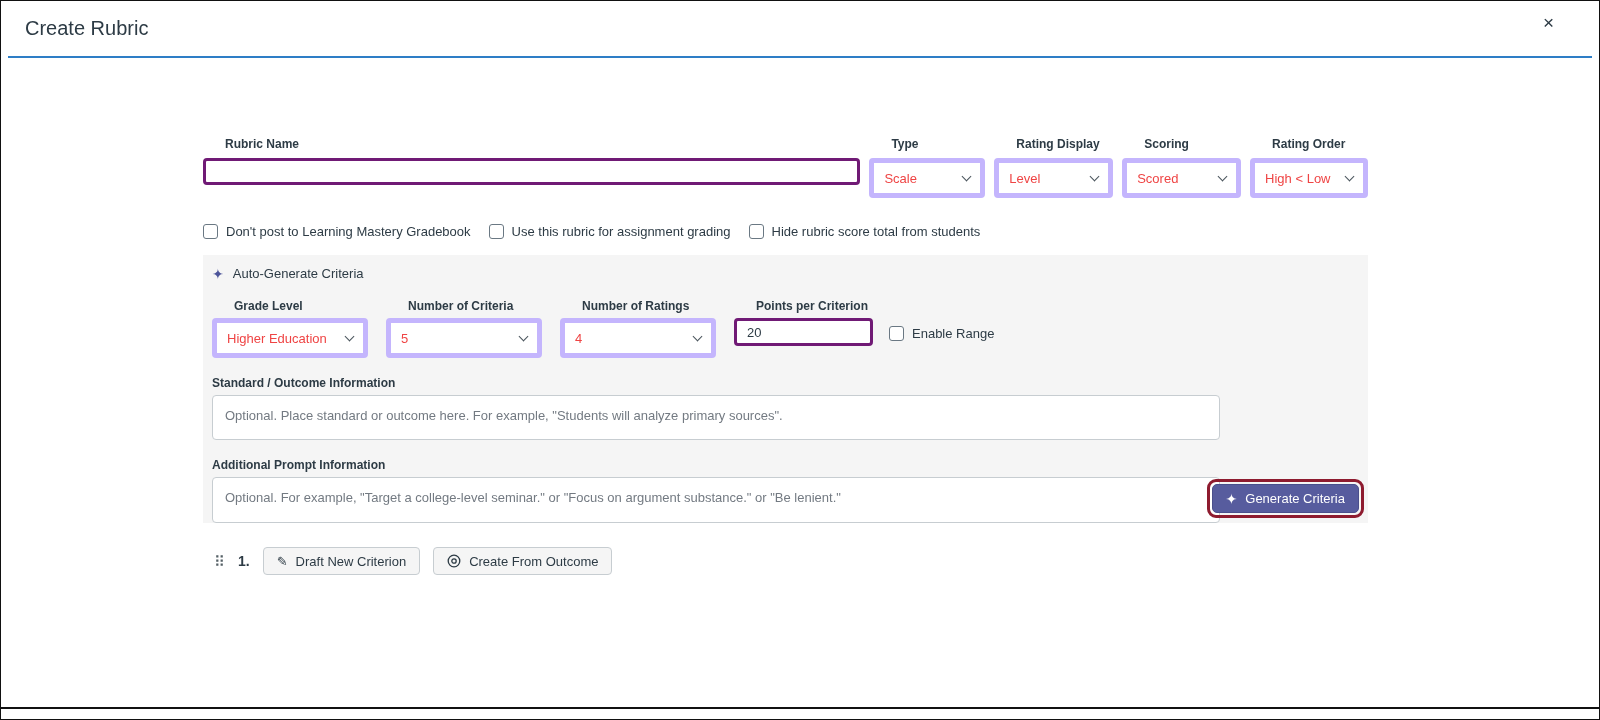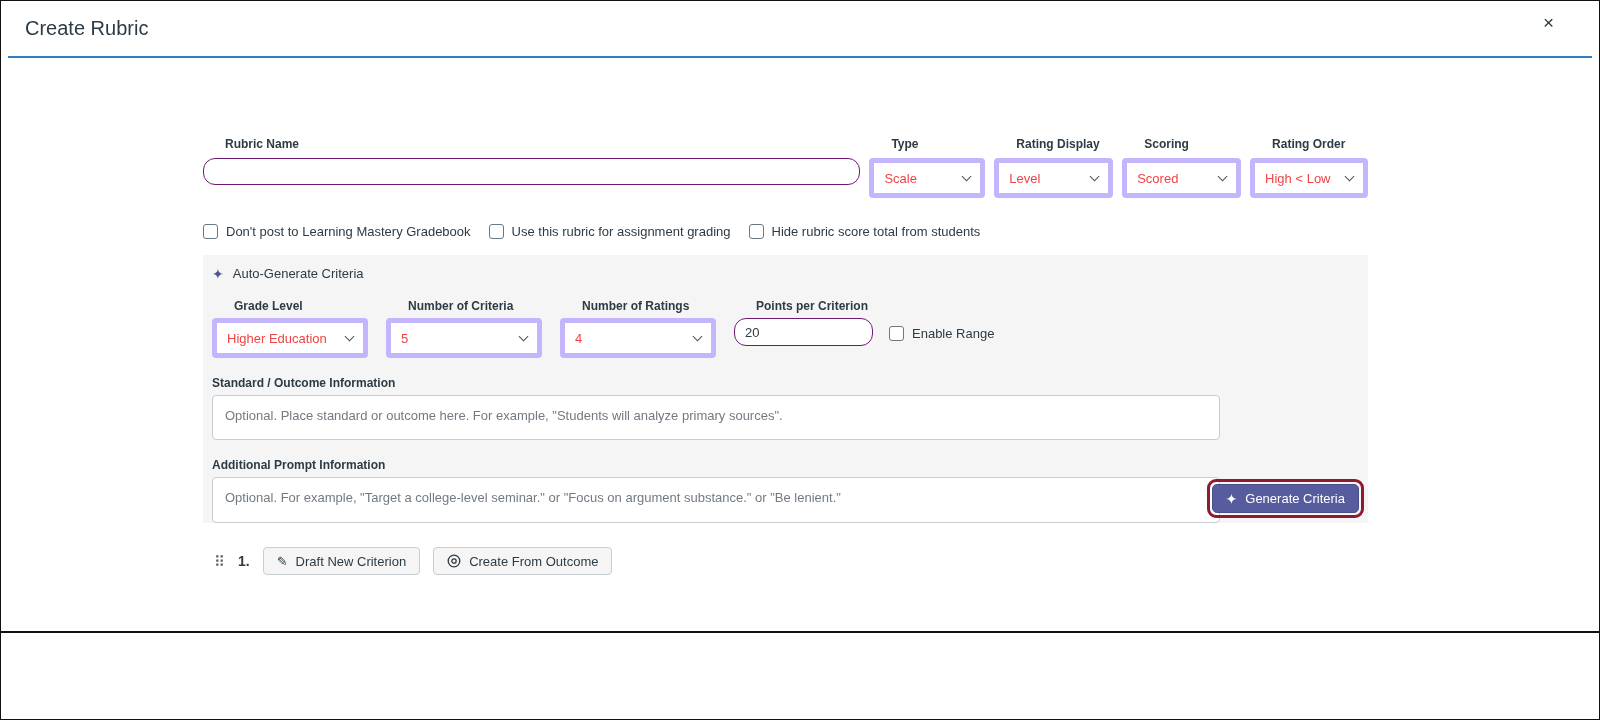--- a/index.html
+++ b/index.html
@@ -8,21 +8,21 @@
     font-family: "Liberation Sans", sans-serif;
     background: #fdfdfd;
     color: #2D3B45;
   }
   .frame {
     width: 1600px; height: 720px;
     border: 1px solid #111;
     background: #fff;
   }
   .modal {
-    height: 632px;
+    height: 708px;
     border-bottom: 2px solid #111;
     background: #fff;
     position: relative;
   }
   .modal-header {
     height: 57px;
     margin: 0 7px;
     padding: 0 17px;
     display: flex;
     align-items: center;
@@ -40,22 +40,22 @@
     background: none; border: none;
     font-family: "Liberation Sans", sans-serif;
   }
   .content { margin-left: 202px; width: 1165px; padding-top: 79px; }
 
   .form-row { display: flex; gap: 9px; }
   .field { display: flex; flex-direction: column; }
   .field-label { font-size: 12px; font-weight: bold; color: #2D3B45; margin-bottom: 7px; white-space: nowrap; padding-left: 22px; }
   .text-input {
     height: 27px;
-    border: 1px solid #701a75;
-    border-radius: 12px;
+    border: 3px solid #701a75;
+    border-radius: 4px;
     background: #fff;
     font-family: "Liberation Sans", sans-serif;
     font-size: 13px;
     color: #2D3B45;
     padding: 0 10px;
     outline: none;
   }
   .text-input::placeholder, textarea::placeholder { color: #737A82; }
   .select {
     height: 27px;

